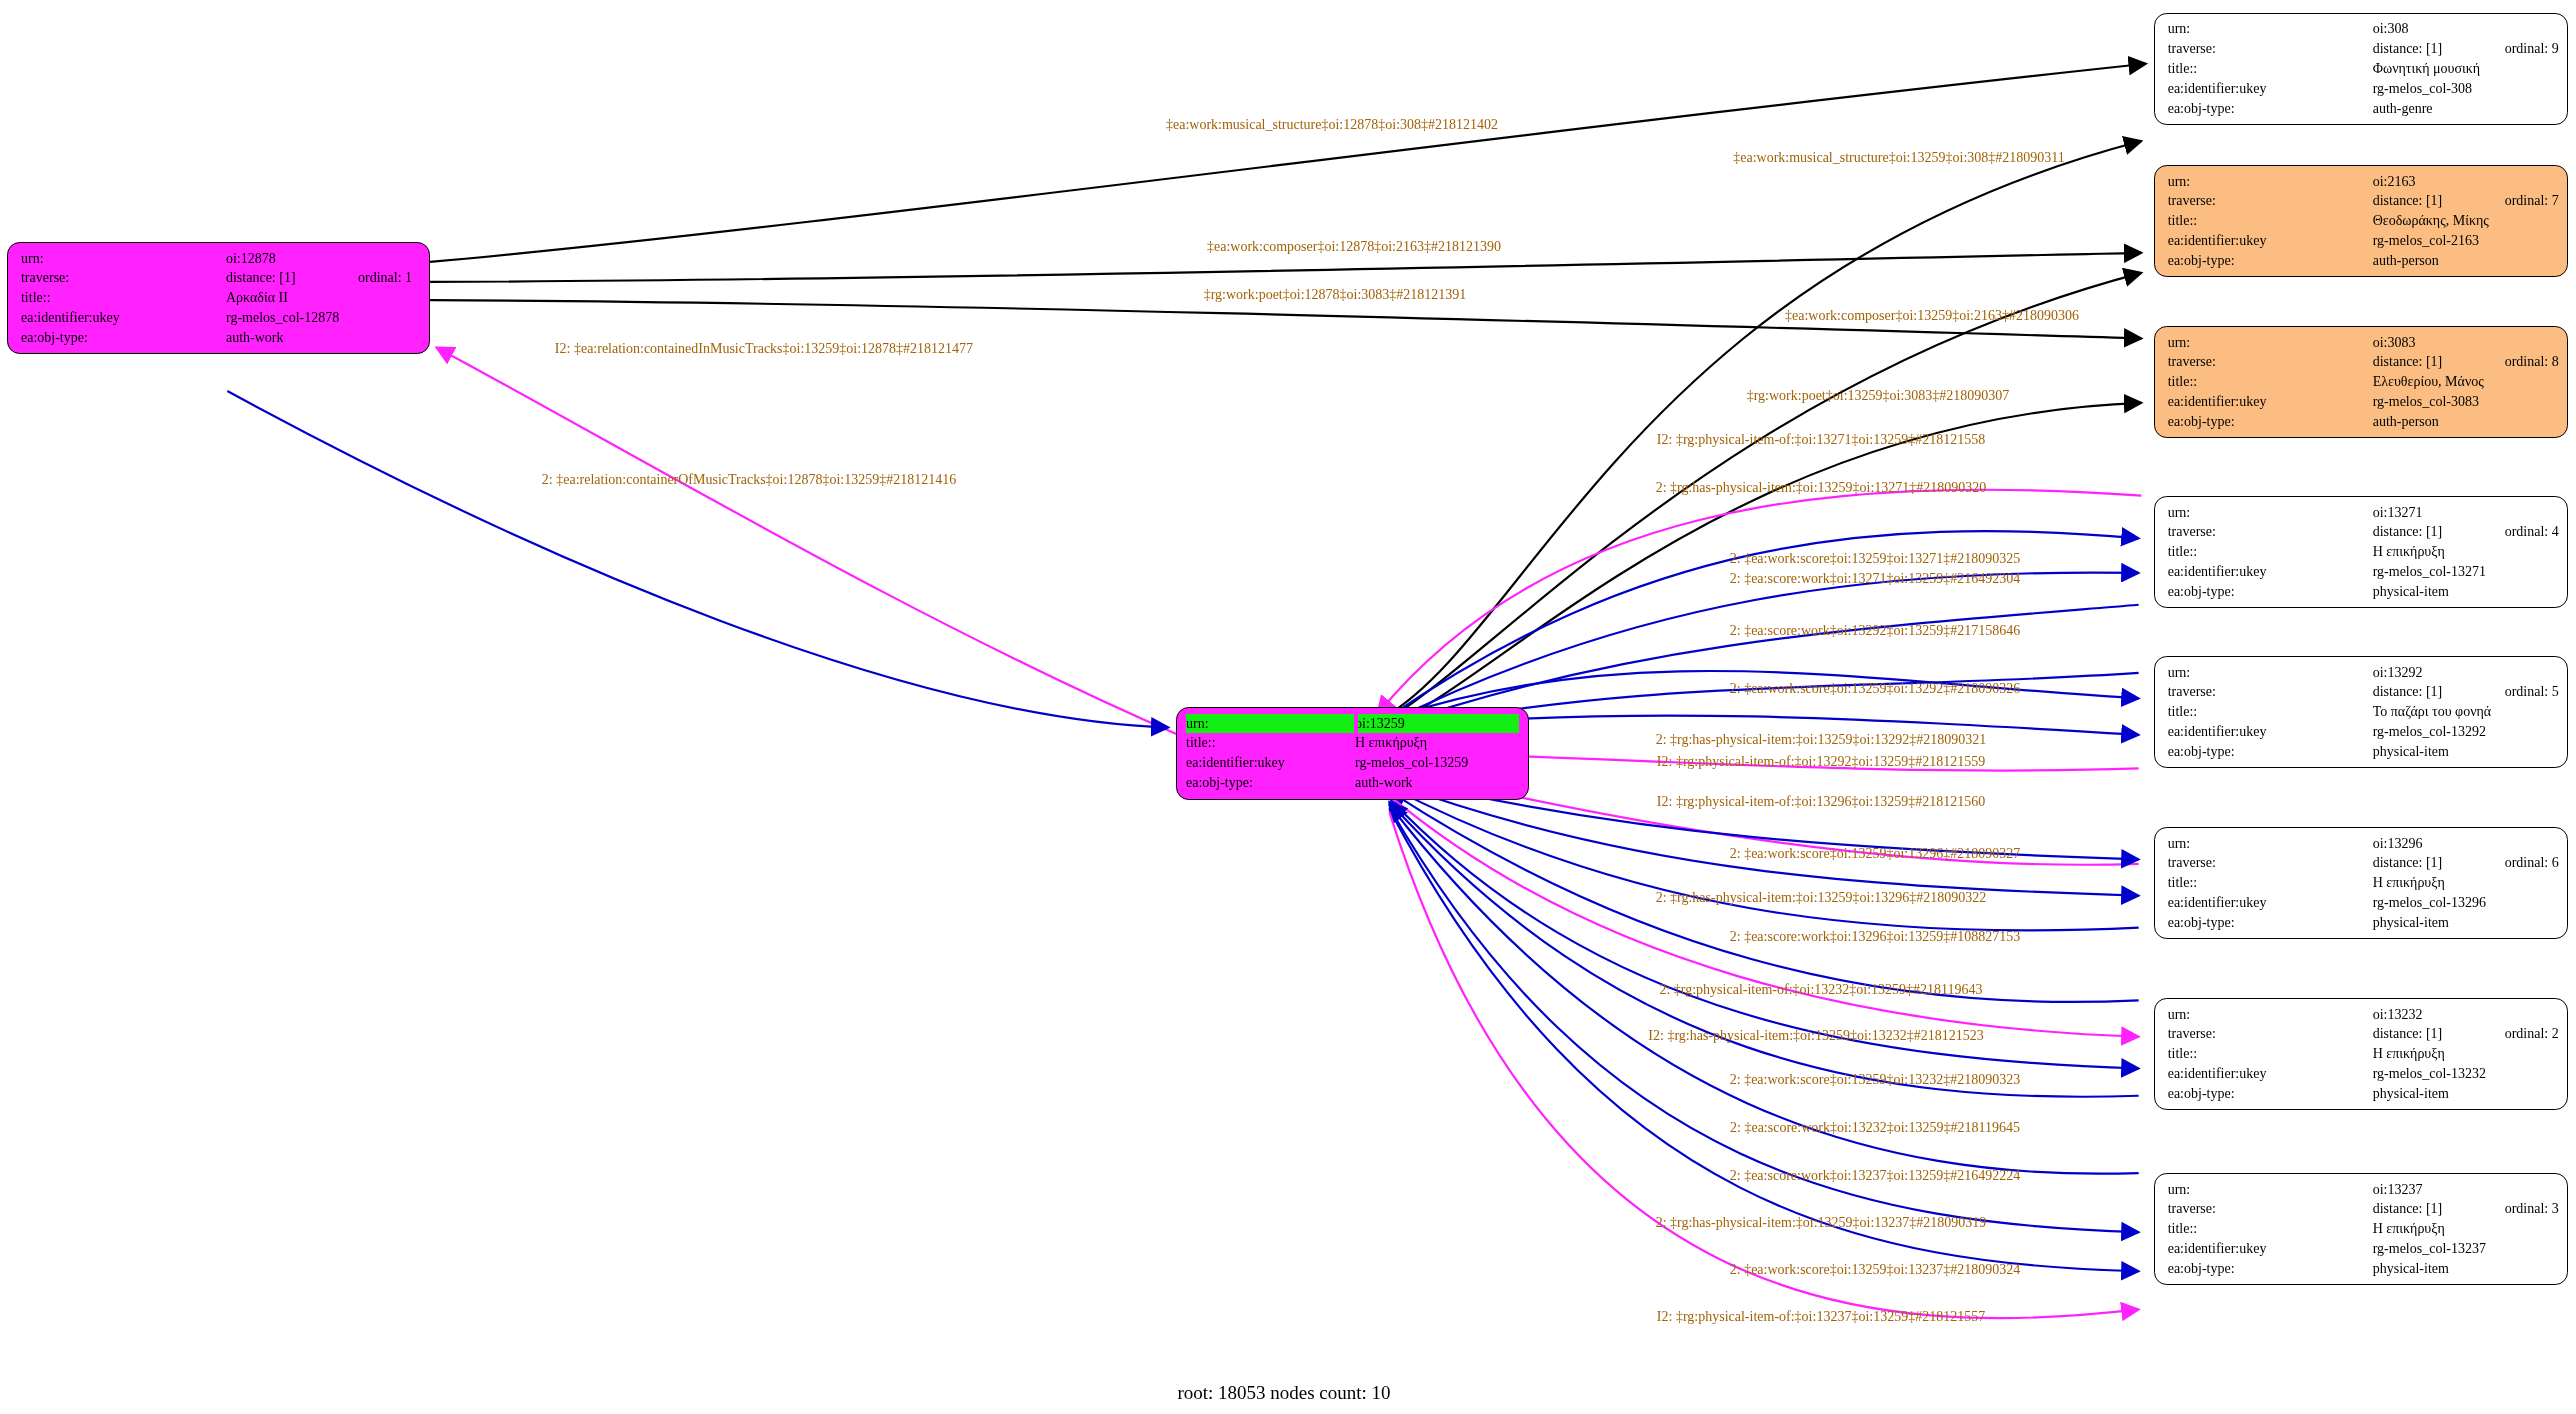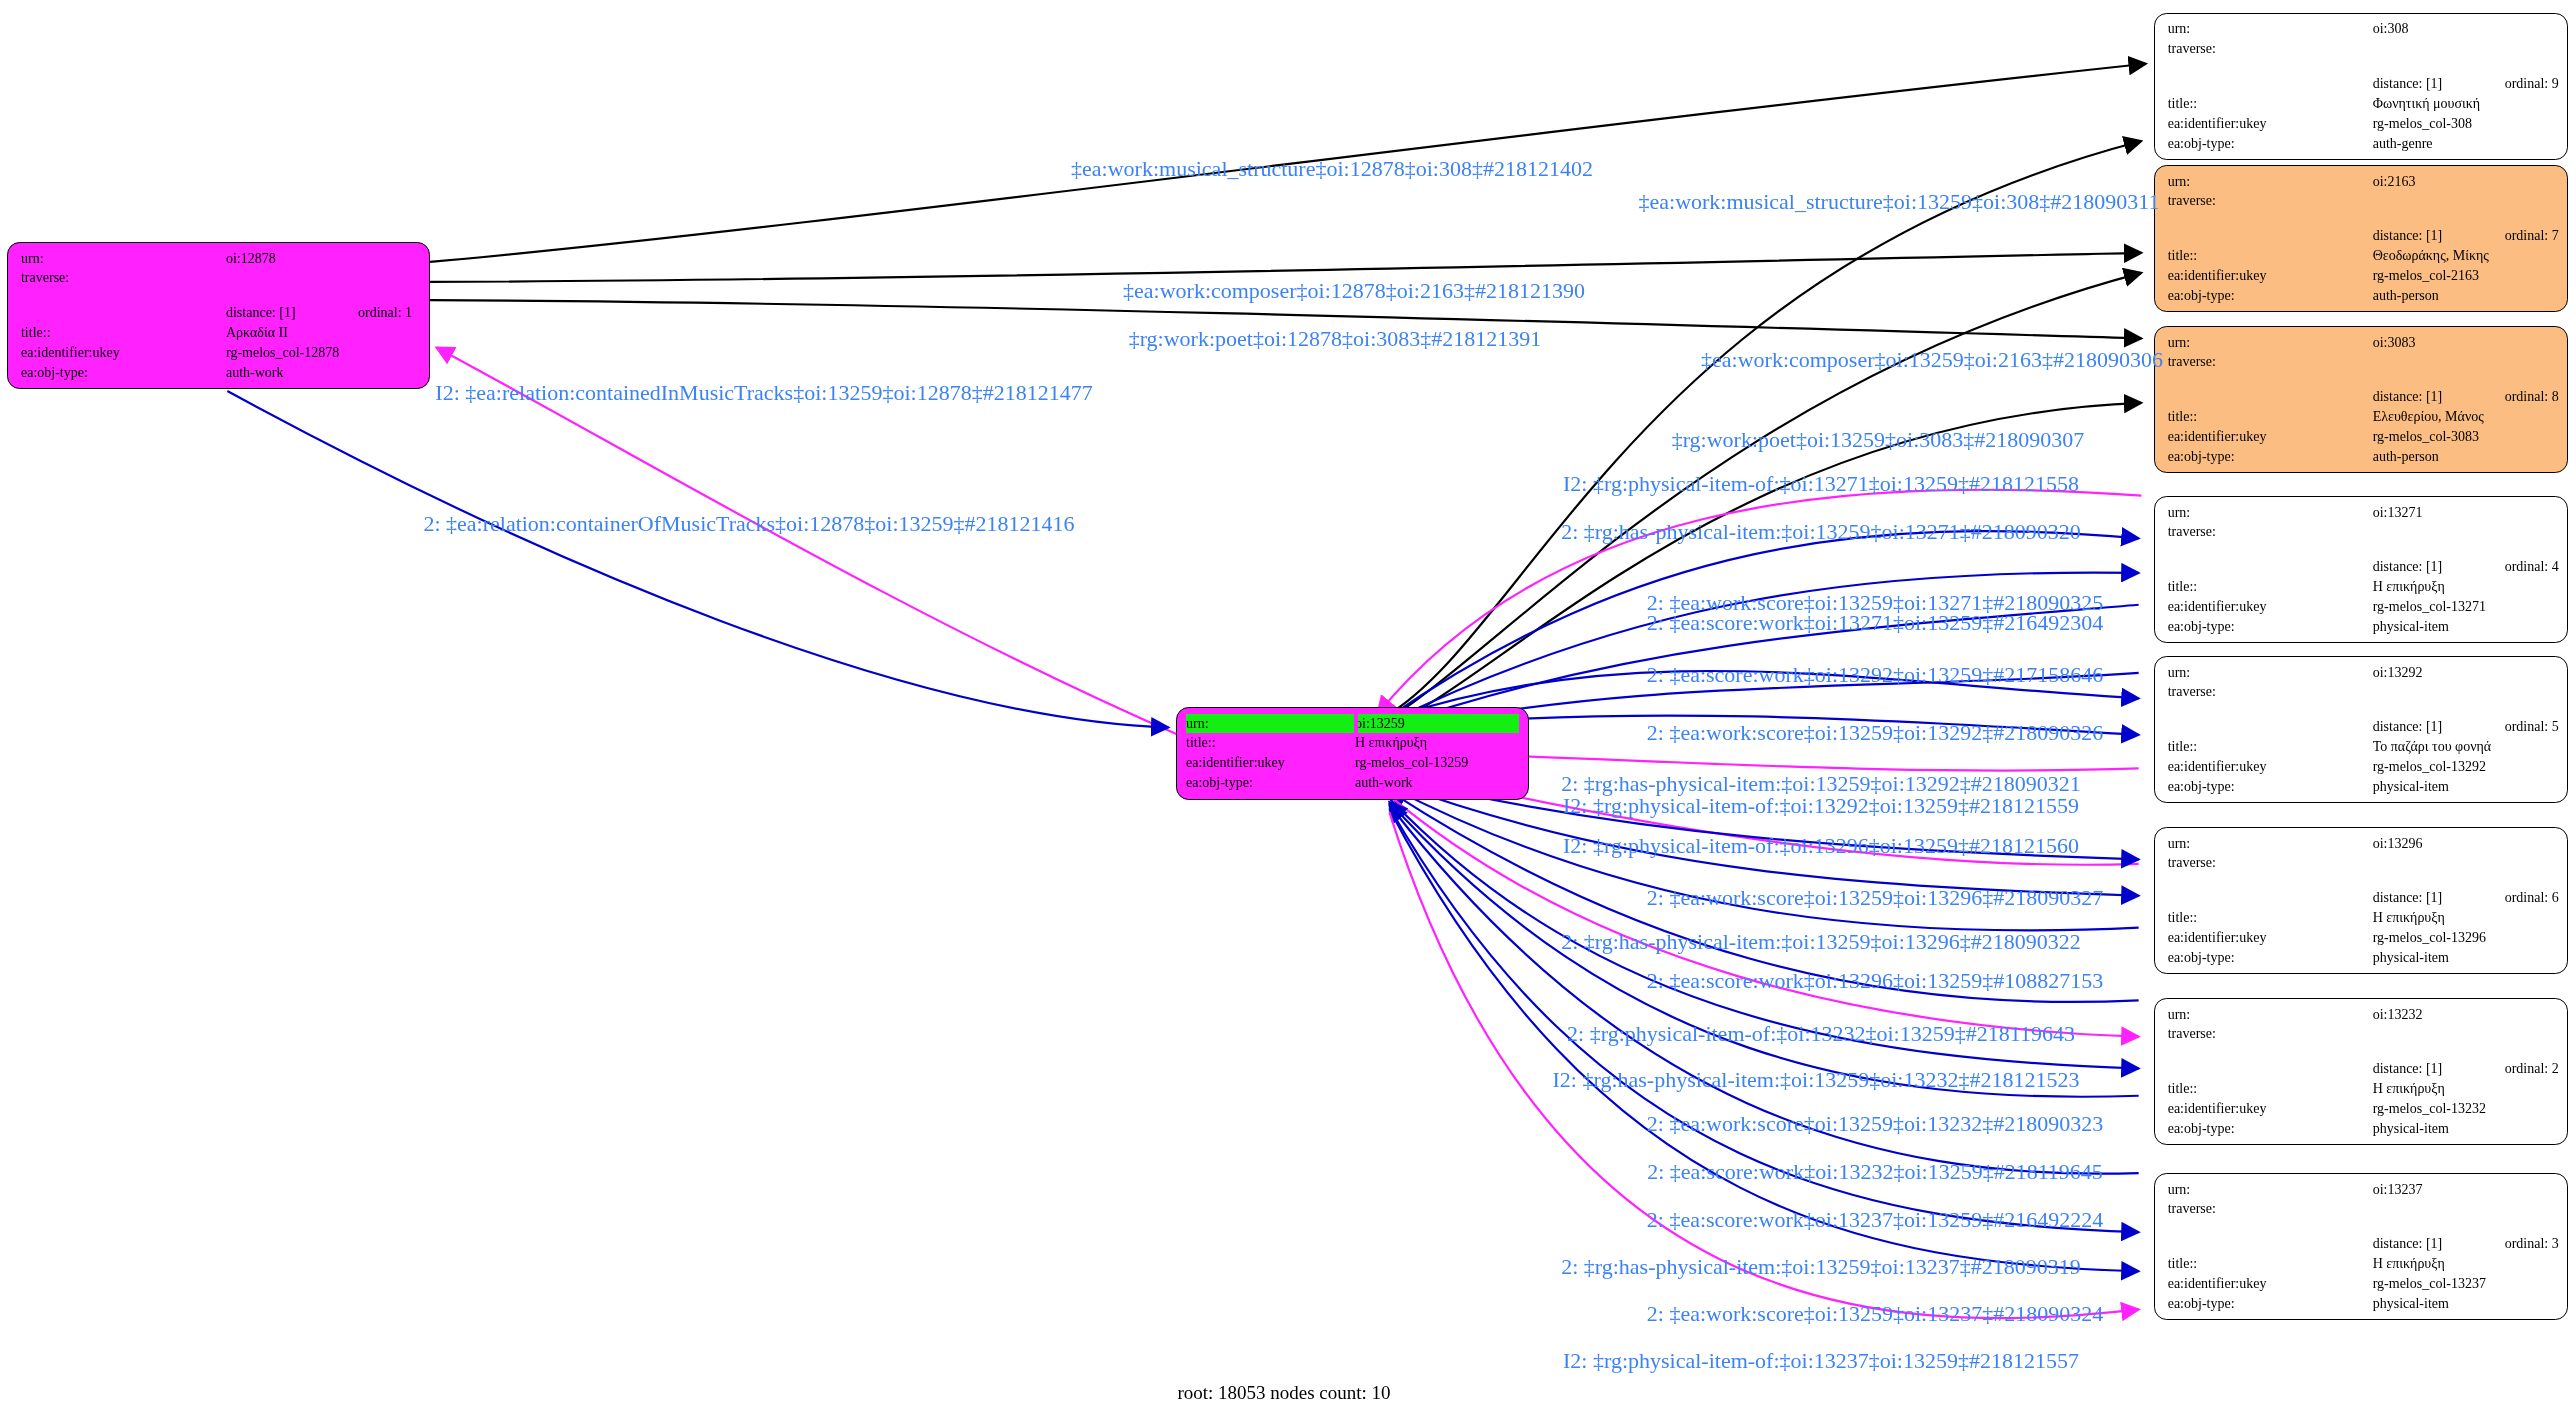--- a/index.html
+++ b/index.html
@@ -24,36 +24,35 @@
     color:#000000;
     z-index:5;
   }
   .node.magenta{background:#ff22ff;}
   .node.orange{background:#fbbd82;}
   .node.white{background:#ffffff;}
 
   .row{display:flex;white-space:nowrap;}
   .k{width:205px;flex:0 0 205px;}
   .v{flex:1 1 auto;}
-  .v .d1{display:inline-block;width:132px;margin-top:35px;}
+  .v .d1{display:inline-block;width:132px;}
   .row.hilite{background:#13ef13;}
   .row.hilite .k{position:relative;}
   .row.hilite .k:after{
      content:"";position:absolute;right:-2.7px;top:-0.9px;bottom:-0.9px;width:3.6px;background:#ff22ff;
   }
 
   
   .elabel{
     position:absolute;
-    font-size:22px;
-    color:#3b82f6;
+    font-size:14px;
+    color:#a16207;
     white-space:nowrap;
     z-index:6;
     transform:translate(-50%,-50%);
-    margin-top:44px;
   }
   .footer{
     position:absolute;
     font-size:19px;
     color:#000;
     white-space:nowrap;
     transform:translateX(-50%);
     z-index:6;
   }
 </style>

